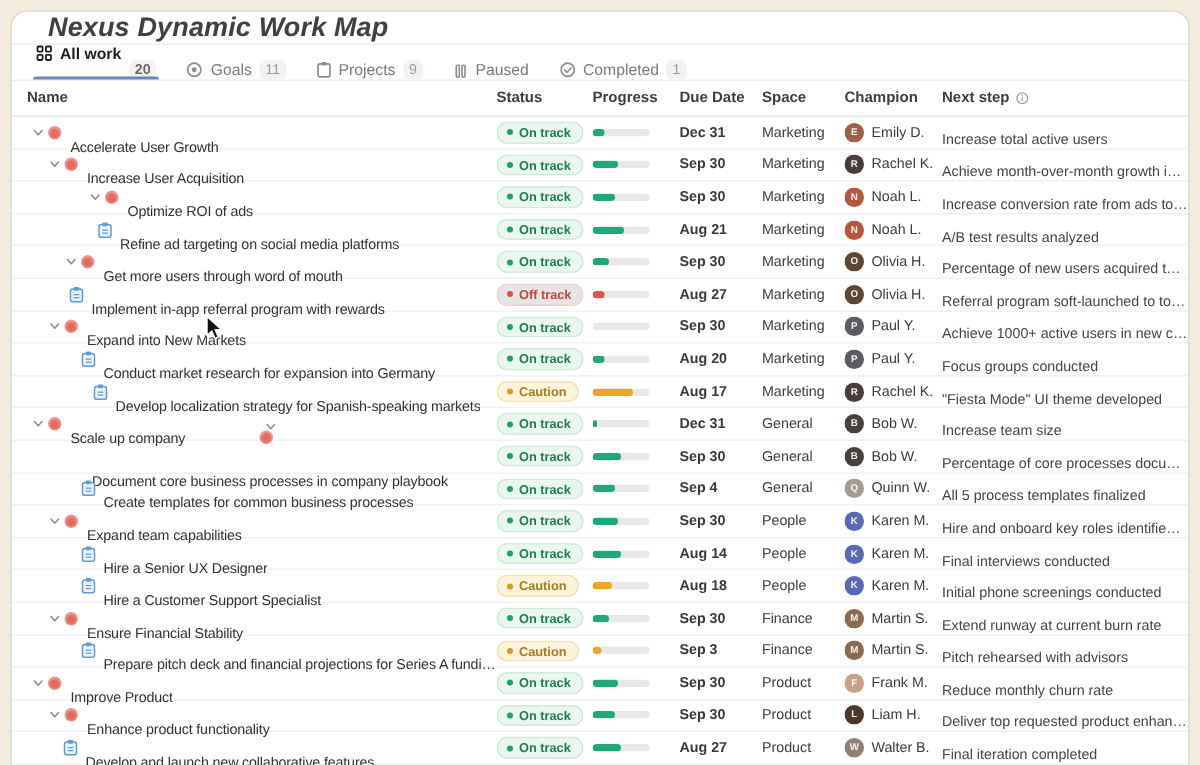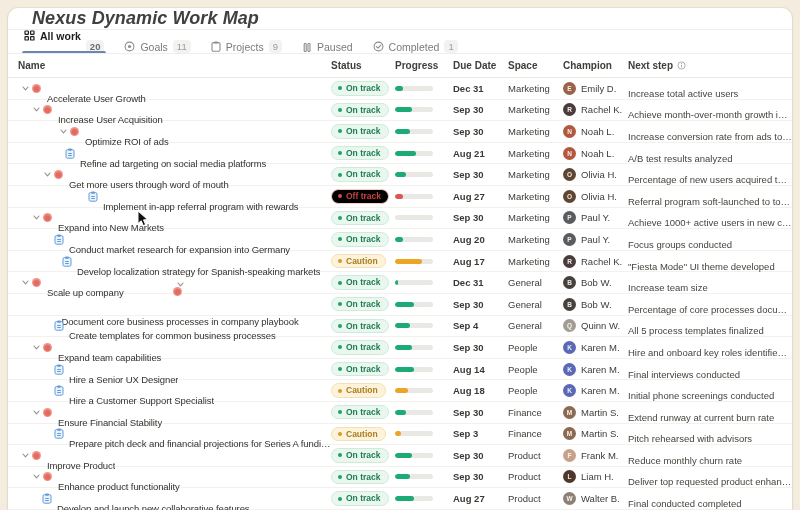--- a/index.html
+++ b/index.html
@@ -45,21 +45,21 @@
   .row-icon { width:15px; flex:none; display:inline-flex; align-items:center; }
   .goal-dot { width:9px; height:9px; border-radius:50%;
     background:radial-gradient(circle at 50% 55%, #e26a60 0 34%, #ef978d 60%); }
   .row-name { font-size:9.5px; color:#33322e; letter-spacing:-.1px; overflow:hidden; text-overflow:ellipsis;margin-top:20px; }
   
   .badge { display:inline-flex; align-items:center; gap:4px; border-radius:999px;
     font-size:8.5px; font-weight:700; padding:2px 7px 2px 6px; line-height:1; }
   .badge .dot { width:4px; height:4px; border-radius:50%; }
   .badge.on { background:#e9f7ef; border:1px solid #cdebdb; color:#1f7d53; }
   .badge.on .dot { background:#1da06c; }
-  .badge.off { background:#000000; border:1px solid #f6cfca; color:#c4453c; }
+  .badge.off { background:#e5e5e5; border:1px solid #f6cfca; color:#c4453c; }
   .badge.off .dot { background:#d94f46; }
   .badge.caution { background:#fcf3da; border:1px solid #f2e1b4; color:#a97c1f; }
   .badge.caution .dot { background:#d89a25; }
   
   .track { width:38px; height:5px; border-radius:3px; background:#e9e8e5; overflow:hidden; }
   .fill { height:100%; border-radius:3px; }
   .fill.on { background:#1cab77; }
   .fill.off { background:#df5550; }
   .fill.caution { background:#eda524; }
   .due-cell { font-weight:700; color:#3a3935; }
@@ -332,21 +332,21 @@
     <div class="cell due-cell">Sep 30</div>
     <div class="cell">Marketing</div>
     <div class="cell champ-cell">
       <span class="avatar" style="background: rgb(95, 70, 50);">O</span>
       <span class="champ-name">Olivia H.</span>
     </div>
     <div class="cell next-cell">Percentage of new users acquired through...</div>
   </div>
 
   <div class="grid row">
-    <div class="cell name-cell" style="padding-left: 66px;">
+    <div class="cell name-cell" style="padding-left: 24px;">
       <span class="chevron hiddenph">
         <svg width="7" height="5" viewBox="0 0 7 5">
               <polyline points="1,1 3.5,3.8 6,1" fill="none" stroke="#8f8f8d" stroke-width="1.1" stroke-linecap="round" stroke-linejoin="round"></polyline>
             </svg>
       </span>
 
       <span class="row-icon icon-project">
         <svg width="10" height="11" viewBox="0 0 10 11">
               <rect x="1" y="1.6" width="8" height="8.6" rx="1.6" fill="#eaf3fd" stroke="#5f9bd8" stroke-width="1"></rect>
               <rect x="3.2" y="0.4" width="3.6" height="2.4" rx="0.8" fill="#5f9bd8"></rect>
@@ -863,21 +863,21 @@
       <div class="track">
             <div class="fill on" style="width: 50%;"></div>
           </div>
     </div>
     <div class="cell due-cell">Aug 27</div>
     <div class="cell">Product</div>
     <div class="cell champ-cell">
       <span class="avatar" style="background: rgb(141, 129, 118);">W</span>
       <span class="champ-name">Walter B.</span>
     </div>
-    <div class="cell next-cell">Final conducted completed</div>
+    <div class="cell next-cell">Final iteration completed</div>
   </div>
 </div>
 </div>
 
 <span class="cursor">
   <svg width="12" height="17" viewBox="0 0 12 17">
     <path d="M1 1 L1 13.5 L4.2 10.8 L6.3 15.6 L8.6 14.6 L6.5 9.9 L10.6 9.6 Z" fill="#111" stroke="#fff" stroke-width="1"></path>
   </svg>
 </span>
 

